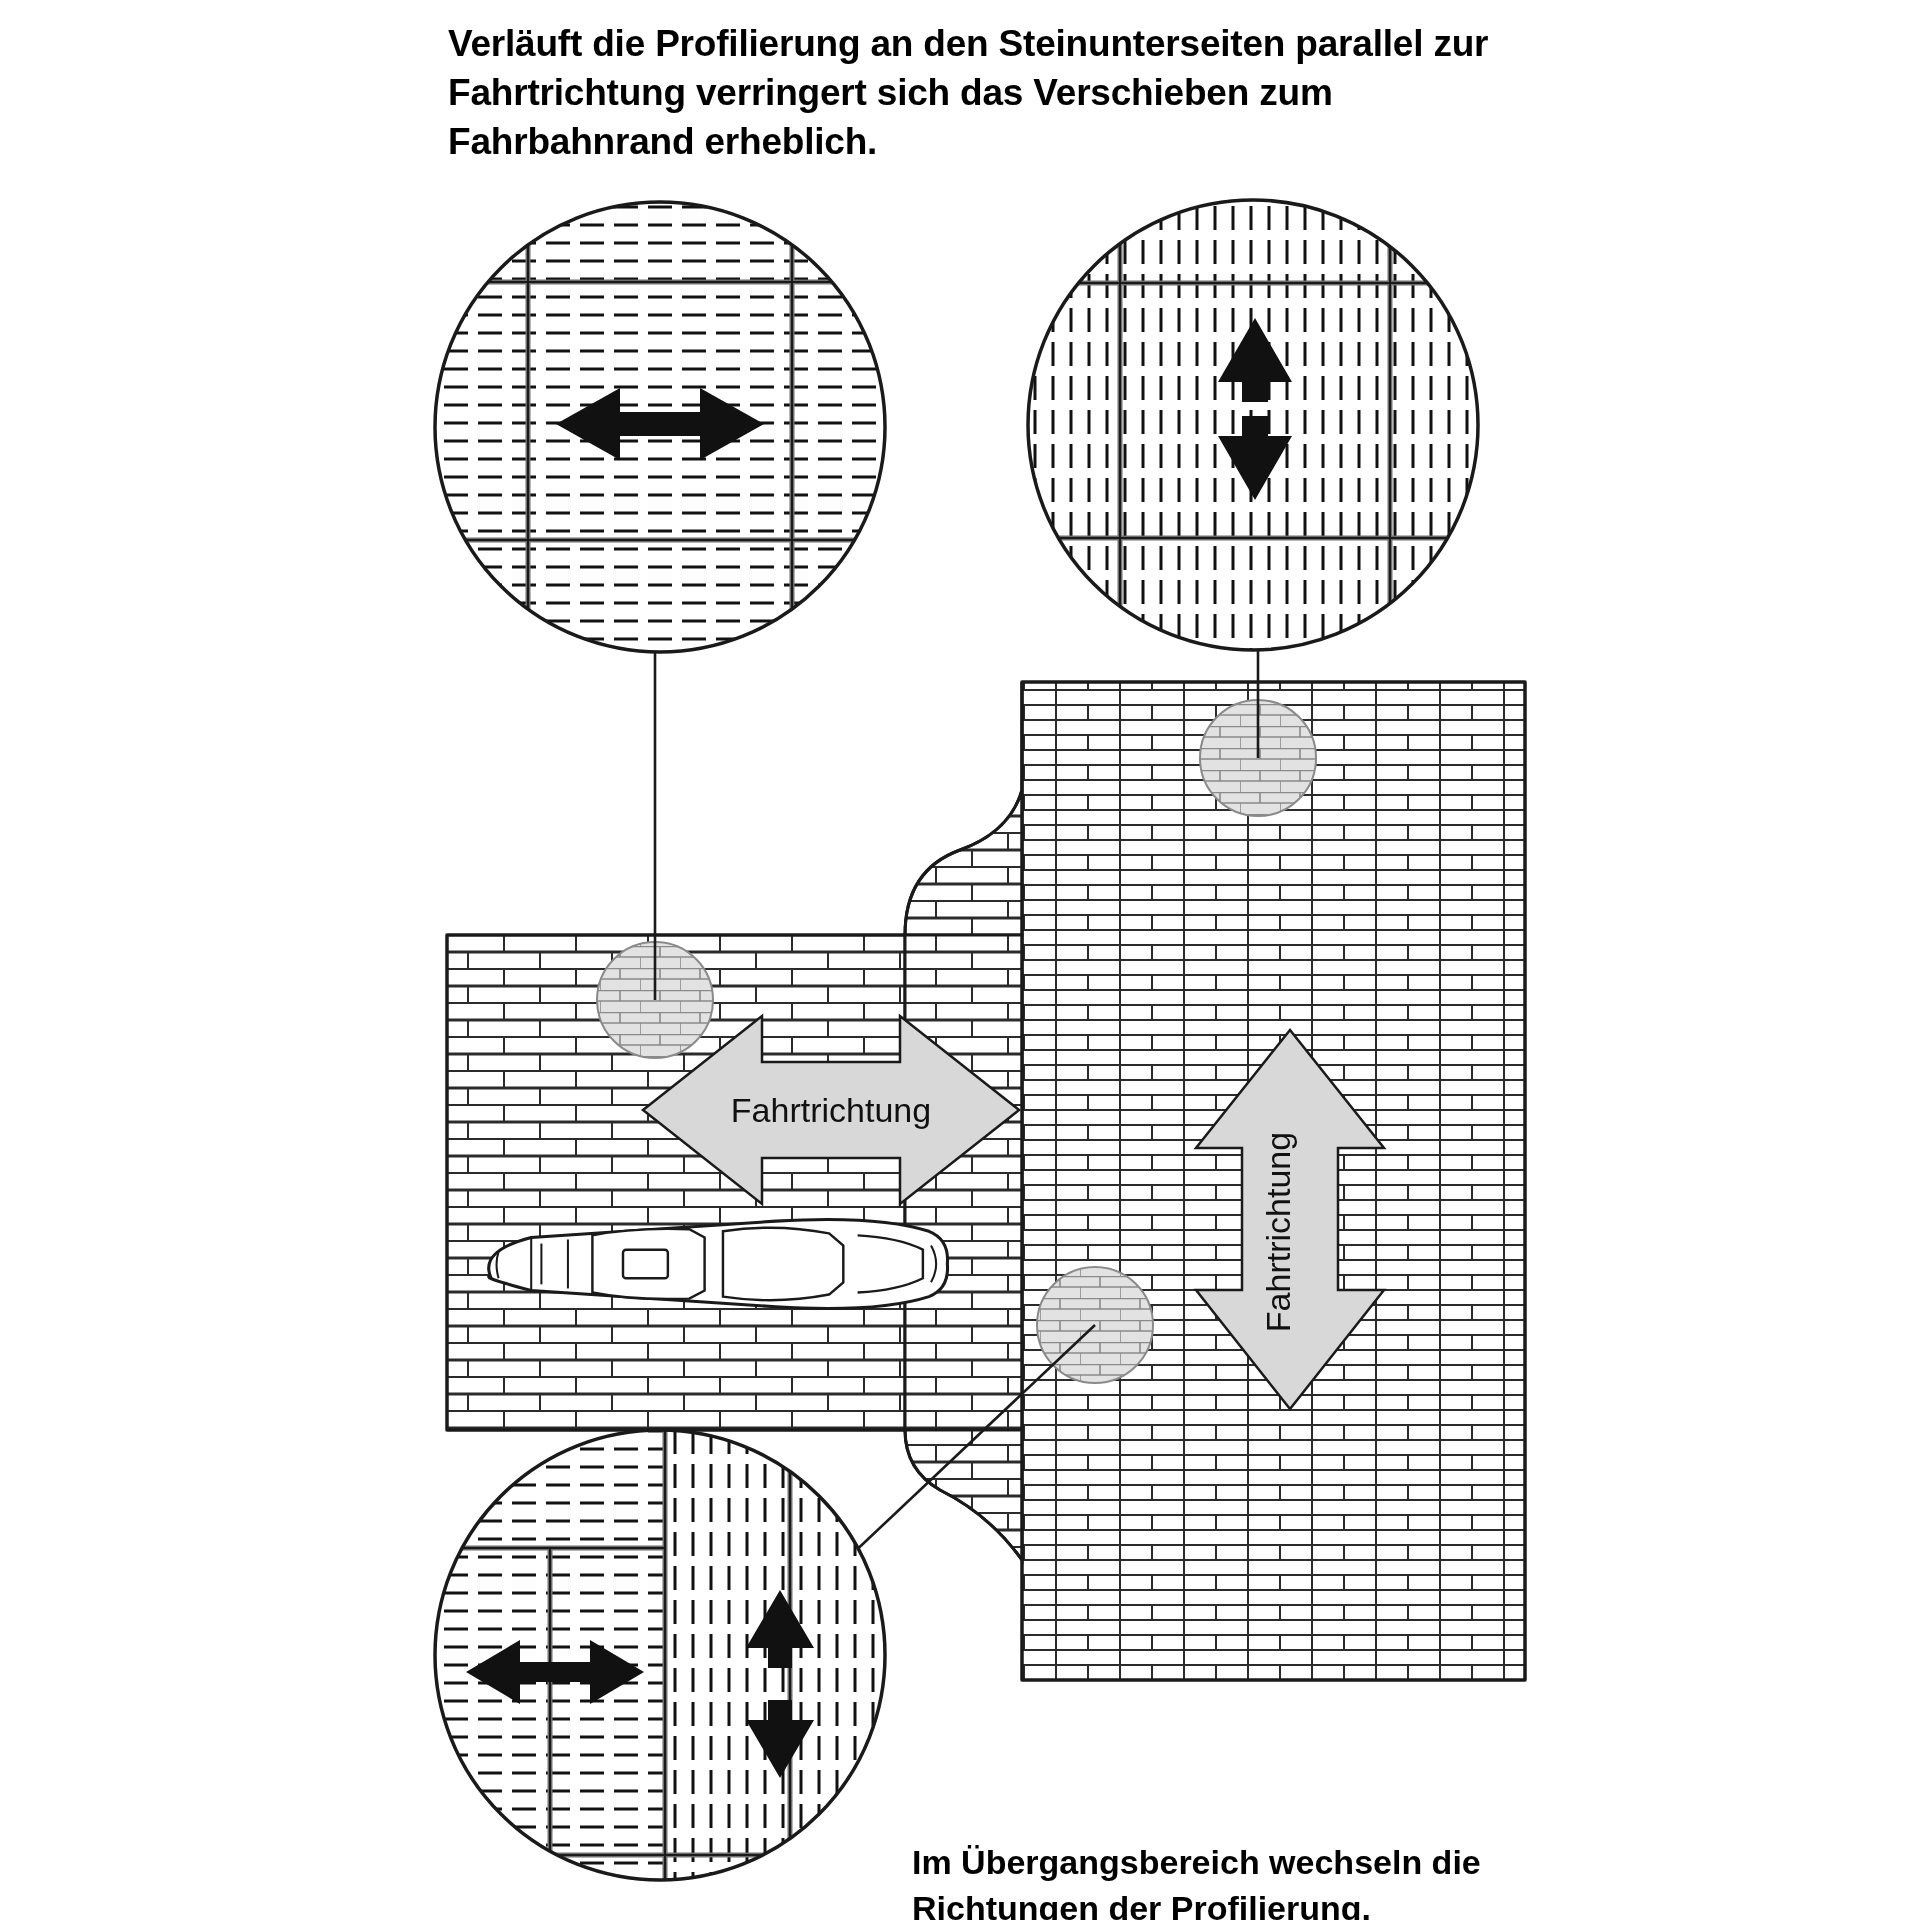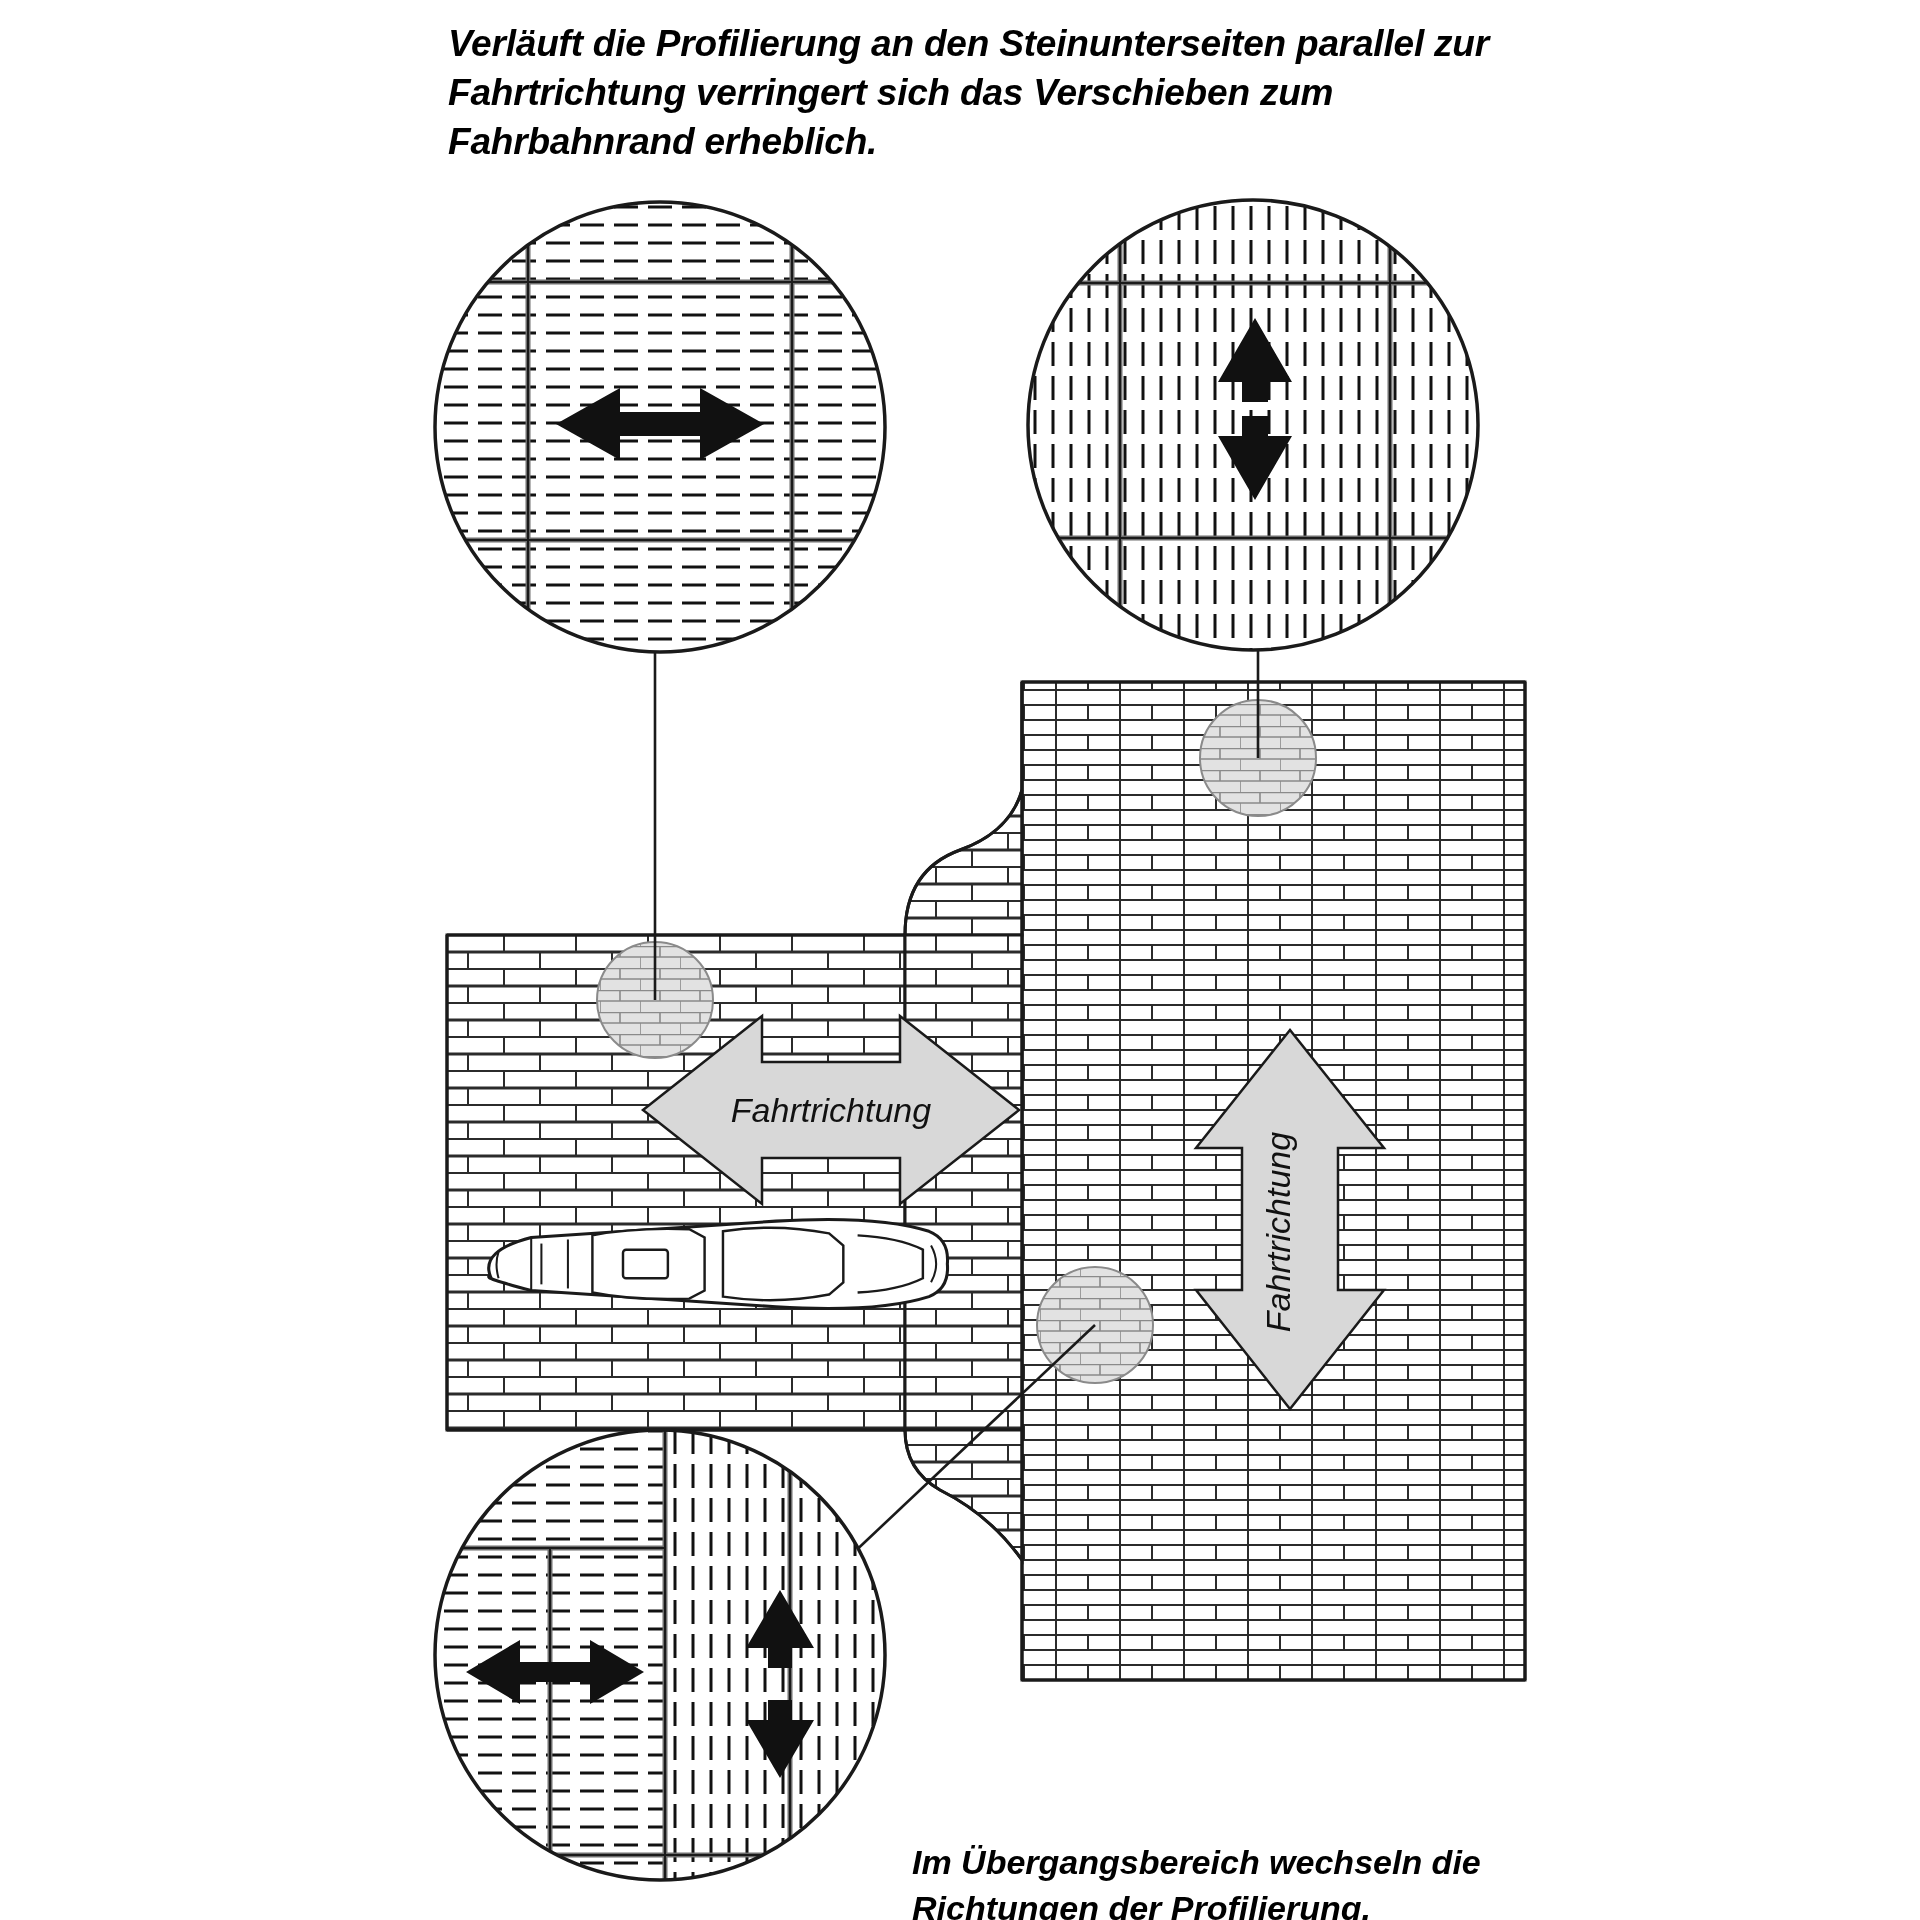--- a/index.html
+++ b/index.html
@@ -11,21 +11,20 @@
     width: 1920px;
     height: 1920px;
     font-family: "Liberation Sans", sans-serif;
     overflow: hidden;
   }
   #stage {
     position: relative;
     width: 1920px;
     height: 1920px;
     background: #ffffff;
-    font-style: italic;
   }
   .caption {
     position: absolute;
     font-weight: bold;
     color: #000000;
     line-height: 1.32;
     white-space: pre-line;
   }
   #caption-top {
     left: 448px;

